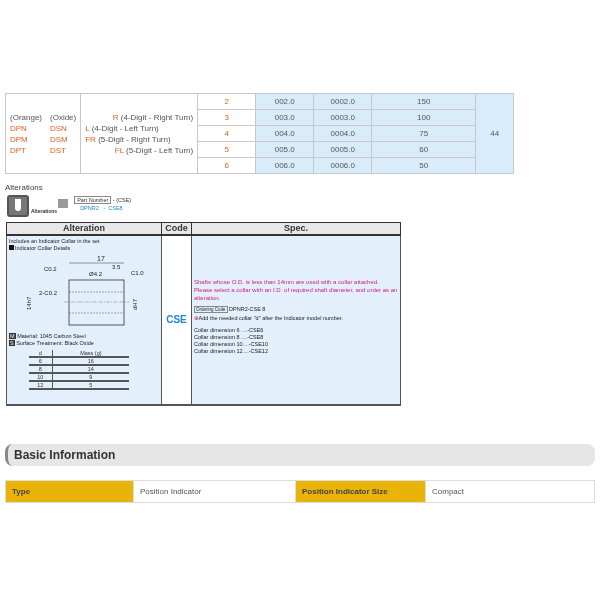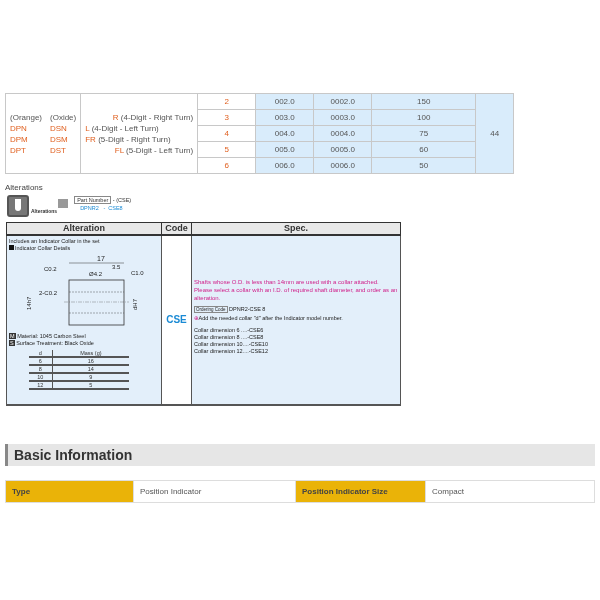--- a/index.html
+++ b/index.html
@@ -35,21 +35,21 @@
   .alt-table tr.last td { border-bottom: 2px solid #555; }
 
   .pink { color: #d0208a; line-height: 8px; }
   .tiny { font-size: 5.5px; line-height: 7px; color: #222; }
 
   .mass { border-collapse: collapse; margin: 3px 0 0 20px; font-size: 5.5px; width: 100px; }
   .mass td { border: none; border-bottom: 1px solid #555; text-align: center; padding: 0; line-height: 6px; }
   .mass td:first-child { border-right: 1px solid #555; }
 
   
-  .basic-head { position: absolute; left: 5px; top: 444px; width: 590px; height: 22px; background: #e6e6e6; border-left: 3px solid #888; font-size: 14px; font-weight: bold; padding-left: 6px; line-height: 22px; color: #333; }
+  .basic-head { position: absolute; left: 5px; top: 444px; width: 590px; height: 22px; background: #e6e6e6; border-left: 3px solid #888; font-size: 12px; font-weight: bold; padding-left: 6px; line-height: 22px; color: #333; border-radius: 8px; }
   .basic-table { position: absolute; left: 5px; top: 480px; width: 590px; border-collapse: collapse; font-size: 8px; }
   .basic-table td { border: 1px solid #ddd; height: 22px; padding: 0 6px; }
   .basic-table td.k { background: #eab308; font-weight: bold; color: #444; }
   .basic-table td.v { background: #fff; color: #555; }
 </style>
 </head>
 <body>
 
 <table class="spec-table">
   <tbody>

